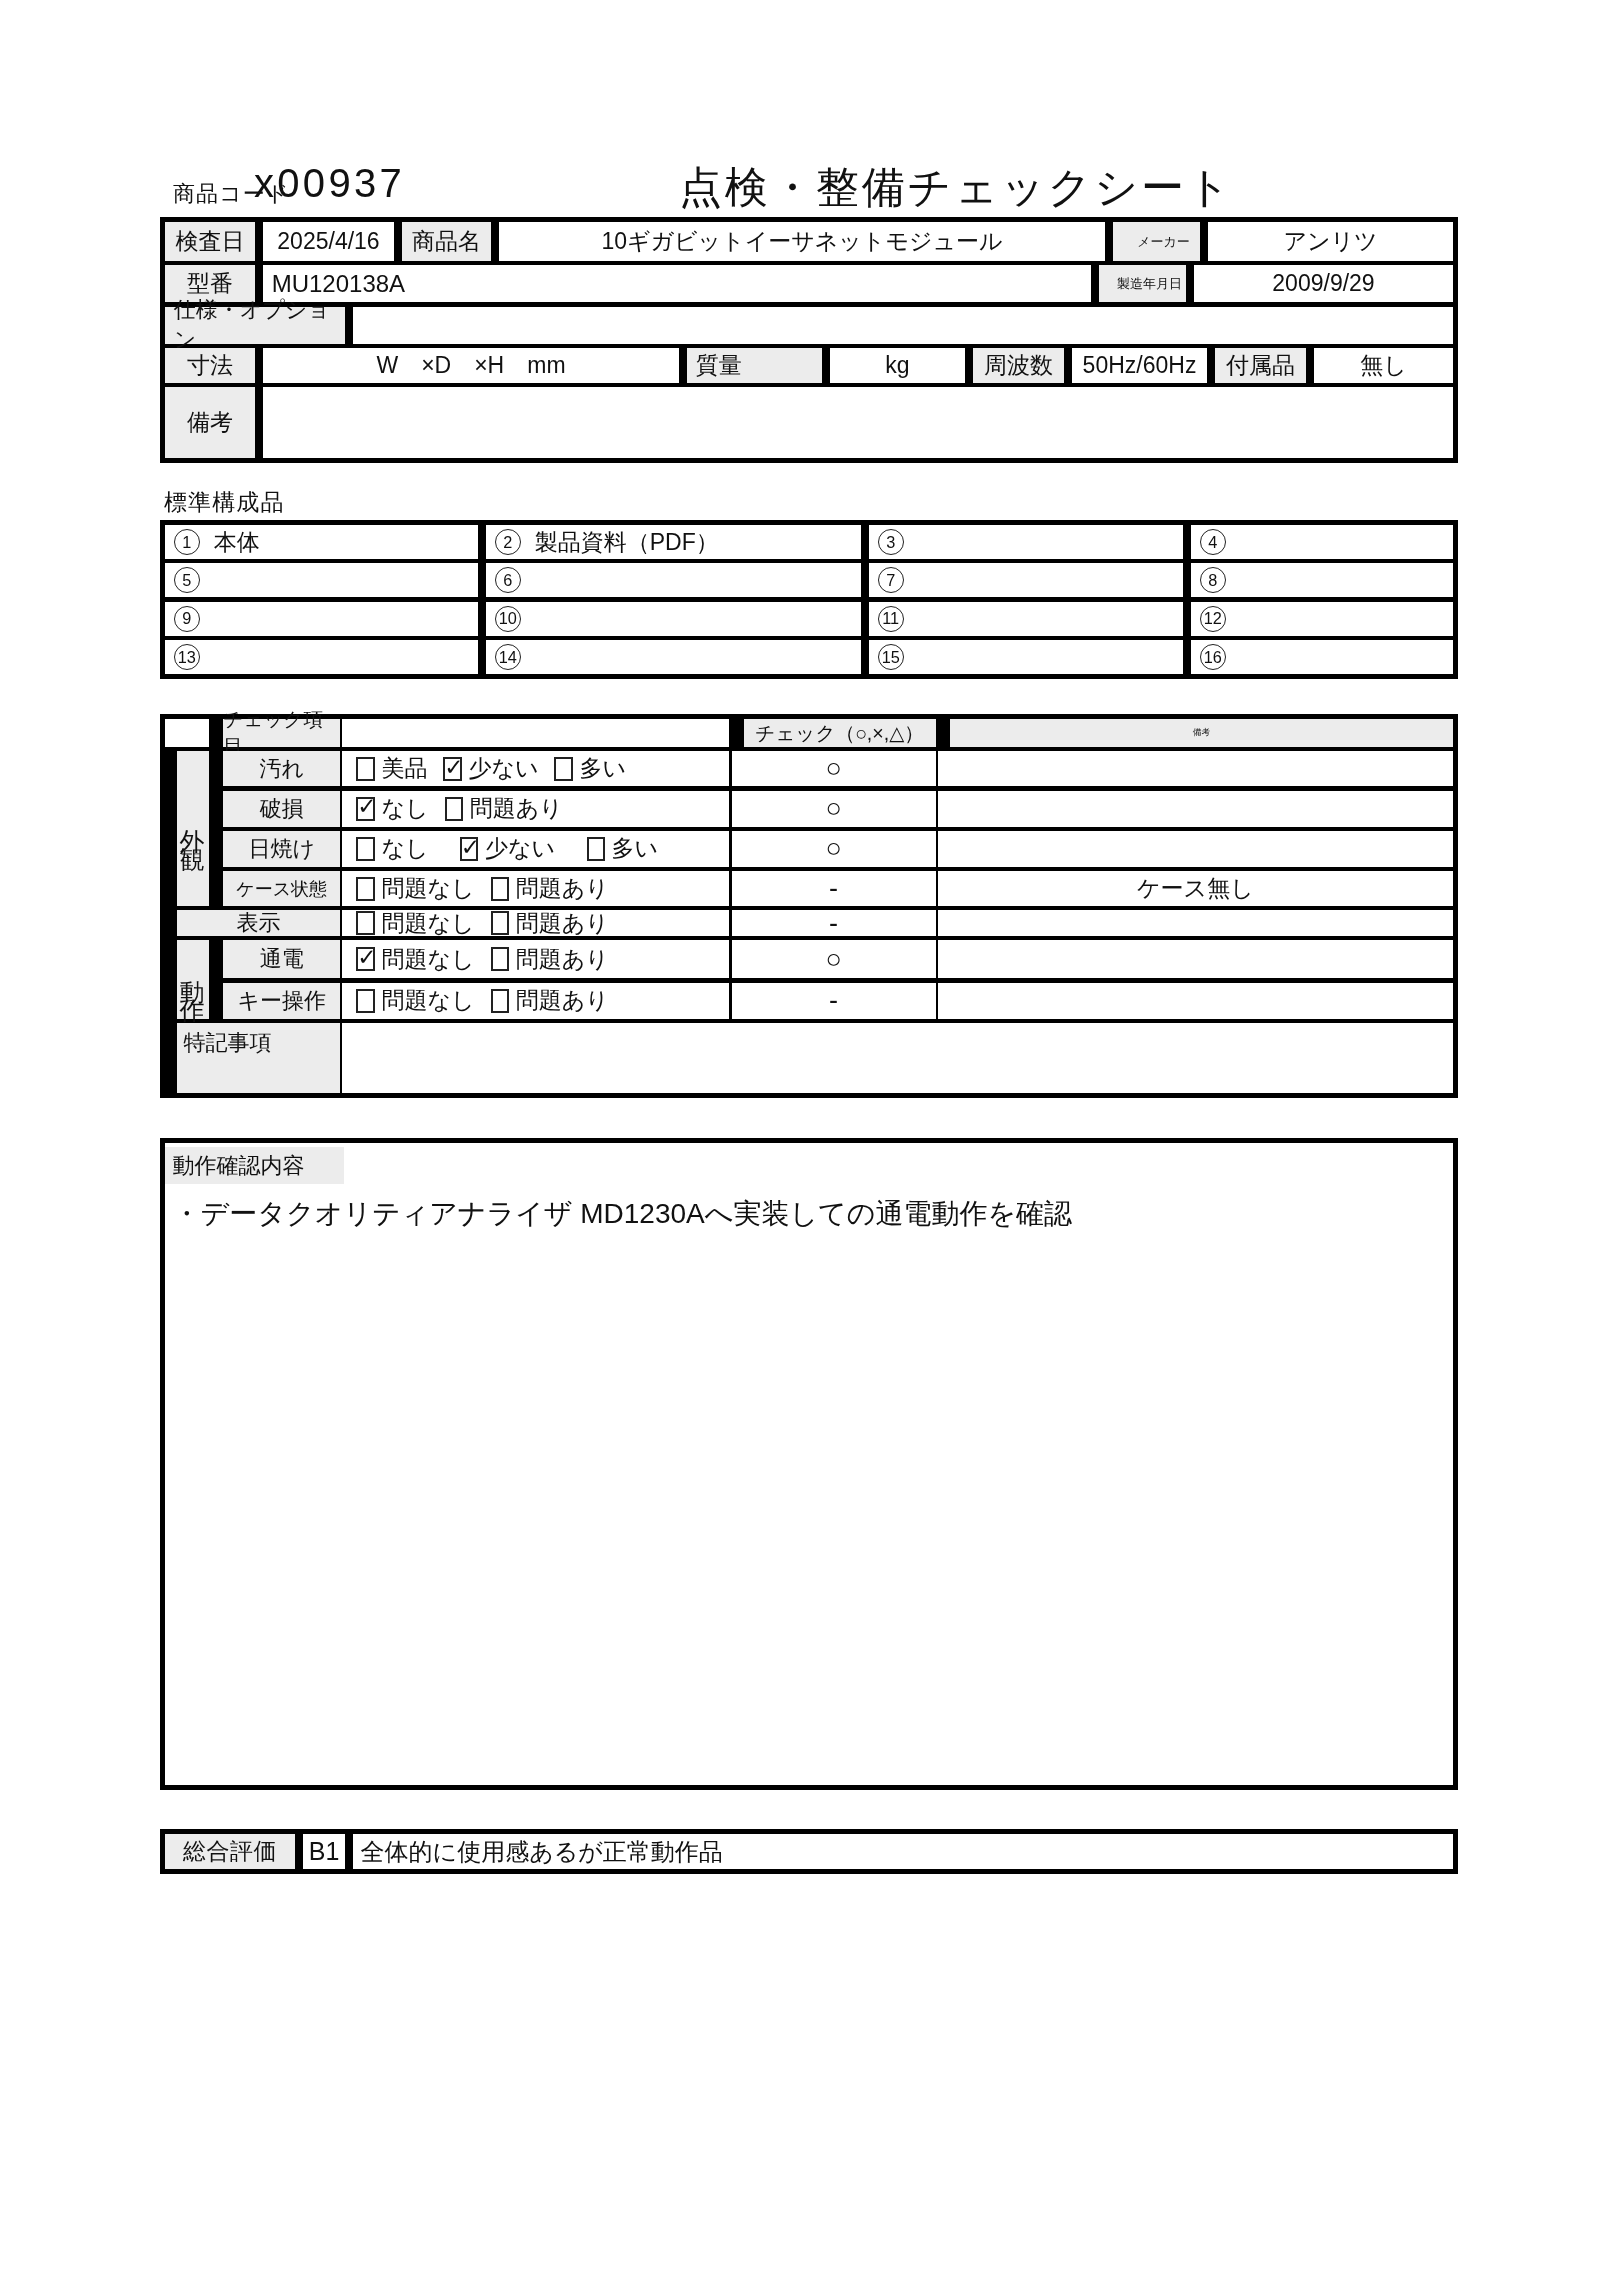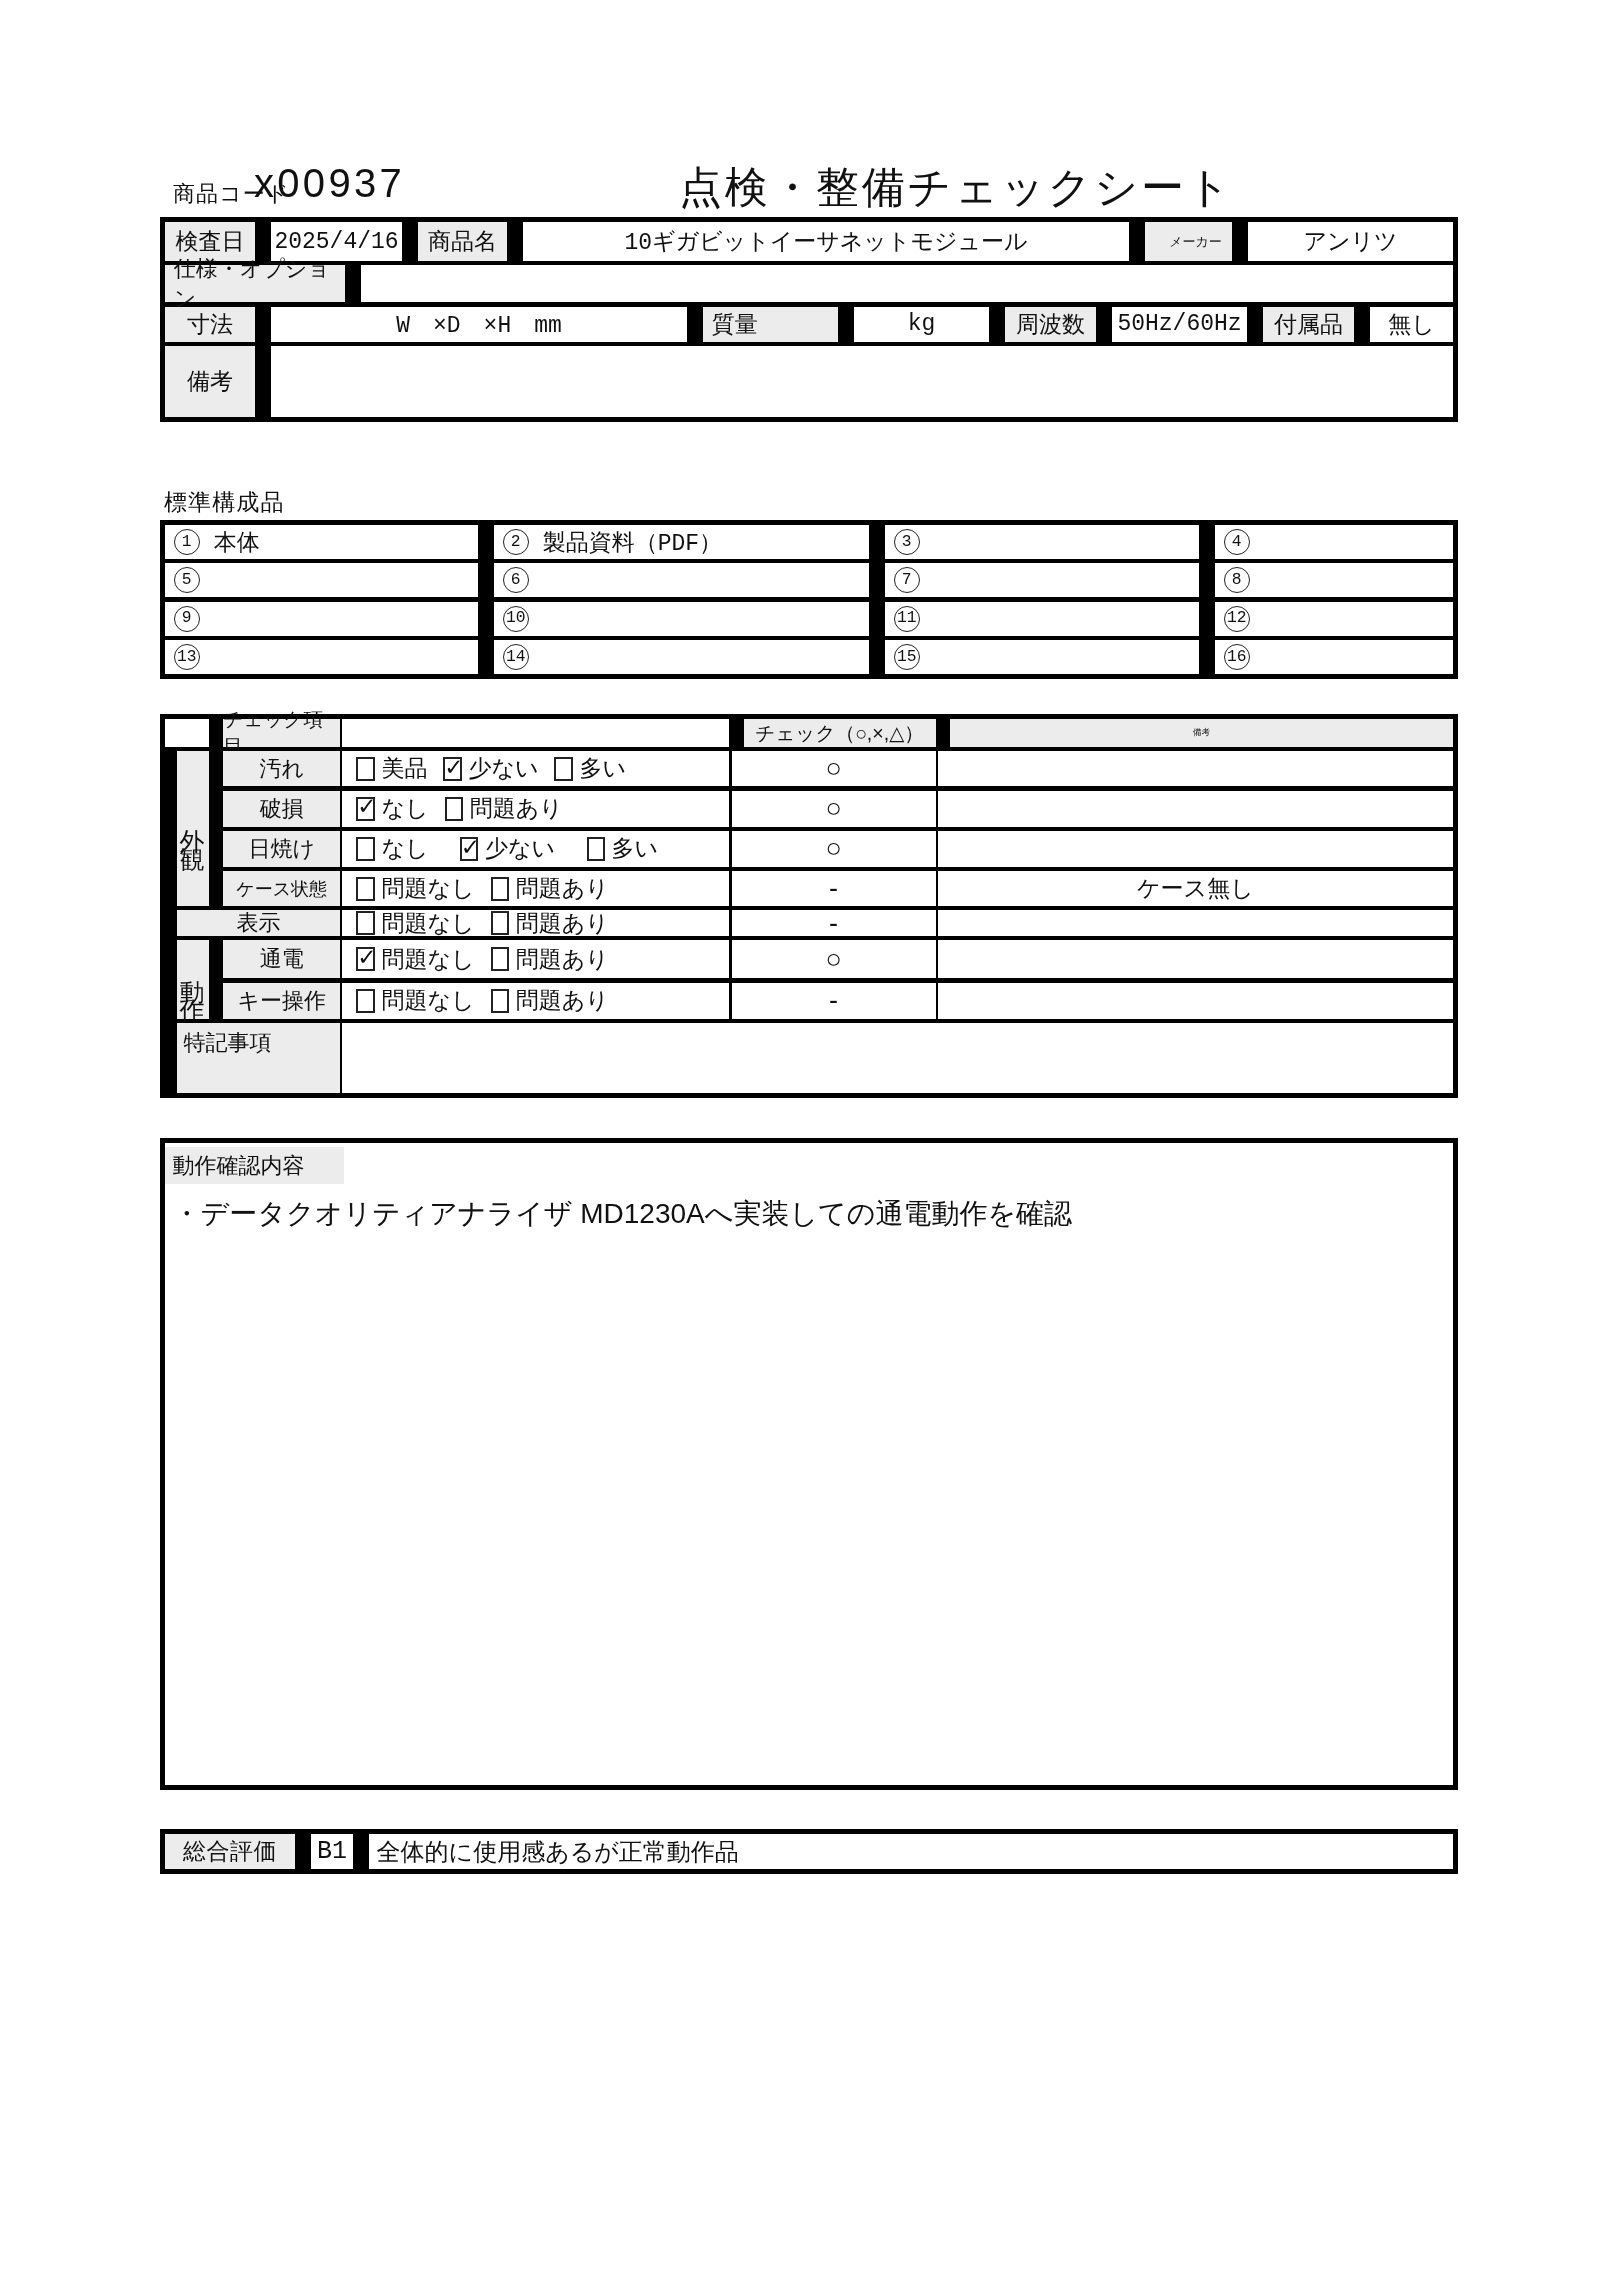--- a/index.html
+++ b/index.html
@@ -11,21 +11,21 @@
   }
   .abs { position:absolute; }
 
   
   .pc-label { left:173px; top:179px; font-size:22px; letter-spacing:1.1px; }
   .pc-code  { left:254px; top:161px; font-size:40px; letter-spacing:3.3px; font-weight:400; }
   .sheet-title { left:679px; top:159px; font-size:43px; letter-spacing:2.7px; font-weight:500; }
 
   
   .btable { background:#000; border:5.4px solid #000; display:flex; flex-direction:column; gap:4.3px; }
-  .brow   { display:flex; gap:16px;font-family:Liberation Mono, monospace; }
+  .brow   { display:flex; gap:8px; }
   .cell   { background:#fff; display:flex; align-items:center; justify-content:center; font-size:23px; }
   .cell.lab { background:#ececec; }
   .cell.left { justify-content:flex-start; padding-left:8.7px; }
   .cell.grow { flex:1 1 auto; }
   .fs34 { font-size:13px;padding-left:14px; } .fs36 { font-size:19.6px; } .fs40 { font-size:22px; } .fs44 { font-size:24px; }
 
   
   #info-table { left:160px; top:217px; width:1298px; }
   #info-table .brow.r1 .cell { height:39px; }
   #info-table .brow.r2 .cell { height:37px; }
@@ -99,20 +99,26 @@
 
 <div id="info-table" class="abs btable">
   <div class="brow r1">
     <div class="cell lab w166">検査日</div>
     <div class="cell w242">2025/4/16</div>
     <div class="cell lab w163">商品名</div>
     <div class="cell w1115">10ギガビットイーサネットモジュール</div>
     <div class="cell lab w160 fs34">メーカー</div>
     <div class="cell grow">アンリツ</div>
   </div>
+  <div class="brow r2">
+    <div class="cell lab w166">型番</div>
+    <div class="cell left w1524 fs44">MU120138A</div>
+    <div class="cell lab w160 fs34">製造年月日</div>
+    <div class="cell grow">2009/9/29</div>
+  </div>
   <div class="brow r3">
     <div class="cell lab left w331 fs40">仕様・オプション</div>
     <div class="cell grow left"></div>
   </div>
   <div class="brow r4">
     <div class="cell lab w166">寸法</div>
     <div class="cell w766">W　×D　×H　mm</div>
     <div class="cell lab left w248">質量</div>
     <div class="cell w248">kg</div>
     <div class="cell lab w168">周波数</div>

